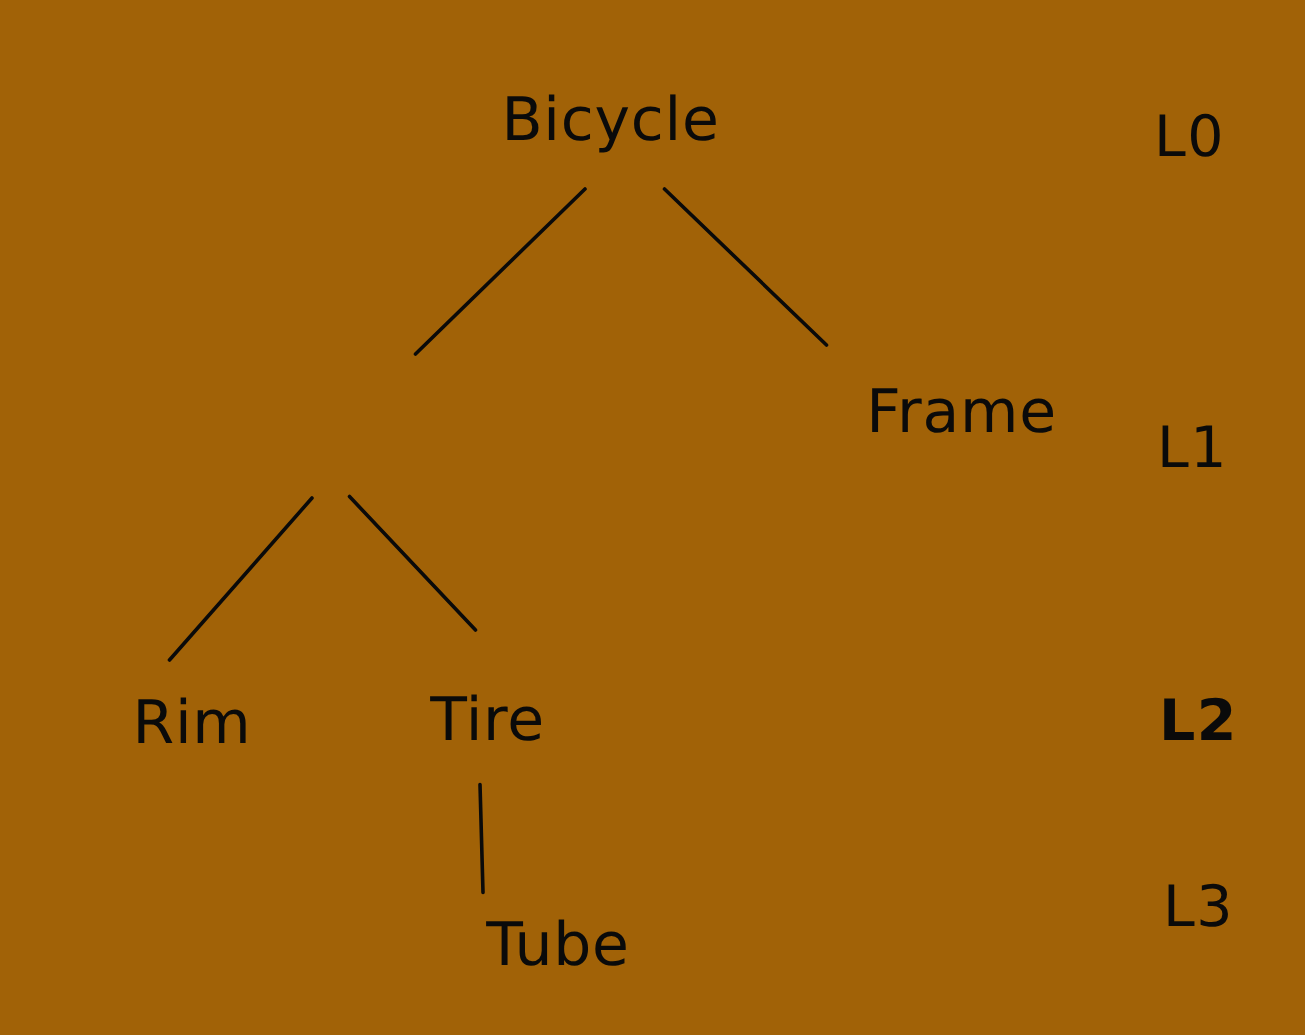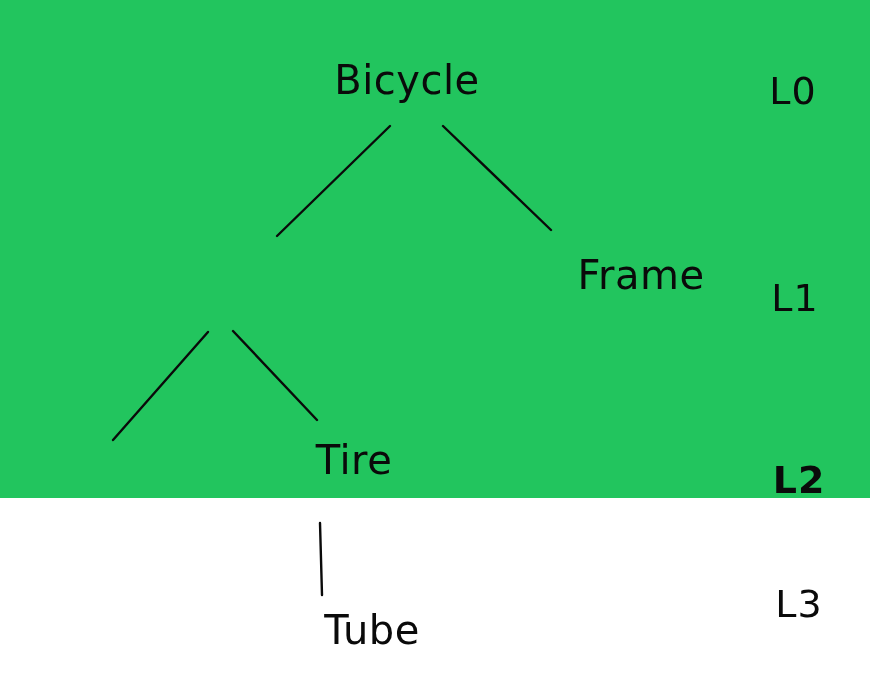--- a/index.html
+++ b/index.html
@@ -10,22 +10,22 @@
   }
   body {
     width: 870px;
     height: 690px;
     font-family: "DejaVu Sans", sans-serif;
     overflow: hidden;
   }
   #canvas {
     position: relative;
     width: 870px;
-    height: 498px;
-    background: #22c55e;
+    height: 690px;
+    background: #a16207;
   }
   #edge-layer {
     position: absolute;
     left: 0;
     top: 0;
     width: 870px;
     height: 690px;
     pointer-events: none;
   }
   .node-label {
@@ -63,22 +63,23 @@
     <line stroke="#0a0a0a" stroke-width="2.4" stroke-linecap="round" x1="208" y1="332" x2="113" y2="440"></line>
     <line stroke="#0a0a0a" stroke-width="2.4" stroke-linecap="round" x1="233" y1="331" x2="317" y2="420"></line>
     <line stroke="#0a0a0a" stroke-width="2.4" stroke-linecap="round" x1="320" y1="523" x2="322" y2="595"></line>
   </svg>
 
   <div class="node-label" style="left:407px; top:100px;">Bicycle</div>
 
 
   <div class="node-label" style="left:641px; top:295px;text-align:right;">Frame</div>
 
+  <div class="node-label" style="left:128px; top:502px;">Rim</div>
 
-  <div class="node-label" style="left:325px; top:480px;margin-left:29px;">Tire</div>
+  <div class="node-label" style="left:325px; top:500px;">Tire</div>
 
   <div class="node-label" style="left:328px; top:650px;margin-left:44px;">Tube</div>
 
   <div class="level-label" style="left:793px; top:98px;">L0</div>
 
   <div class="level-label" style="left:795px; top:305px;">L1</div>
 
   <div class="level-label" style="left:799px; top:487px;font-weight:bold;">L2</div>
 
   <div class="level-label" style="left:799px; top:611px;">L3</div>

